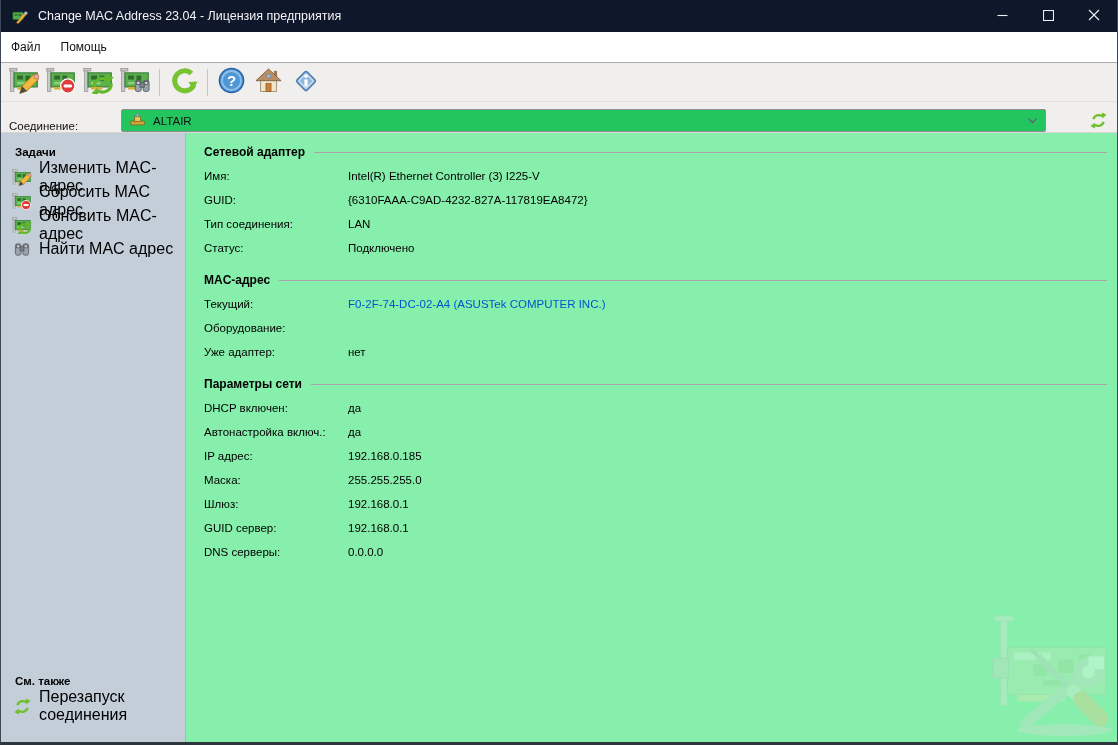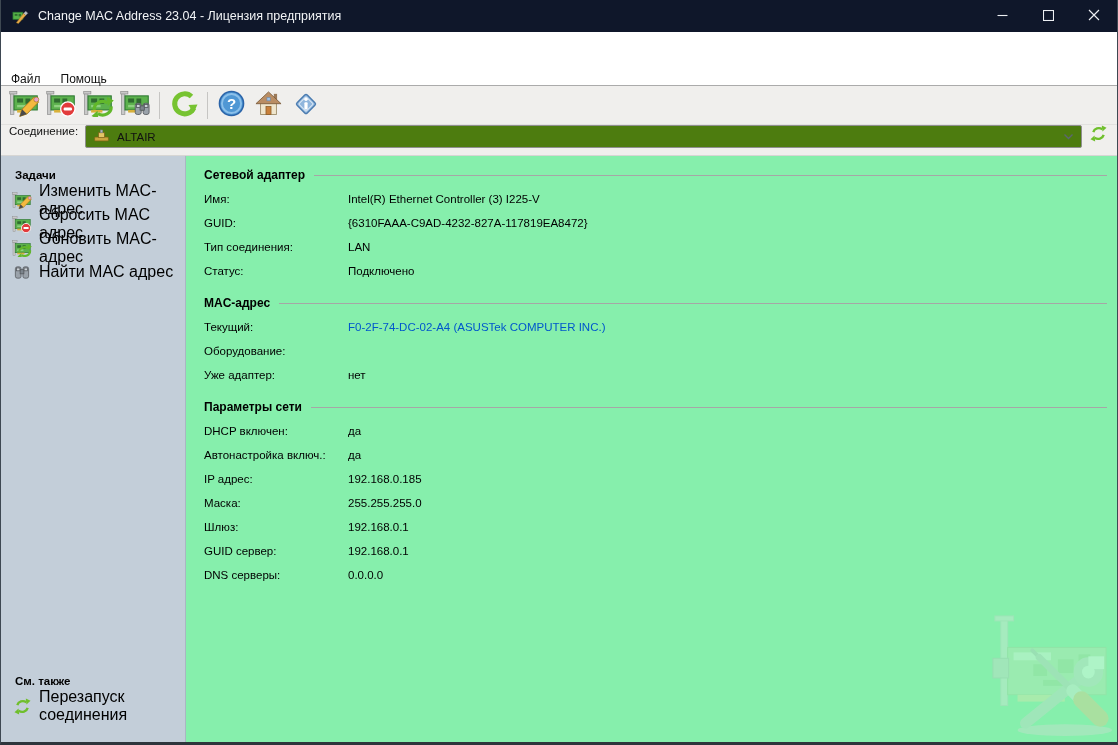--- a/index.html
+++ b/index.html
@@ -15,37 +15,37 @@
 
   
   .titlebar{ height:32px; background:#0f172a; display:flex; align-items:center; flex-shrink:0; }
   .titlebar .app-ic{ margin:0 9px 0 11px; display:flex; }
   .titlebar .title{ color:#f2f4f6; font-size:12.5px; }
   .win-controls{ margin-left:auto; display:flex; height:100%; }
   .win-btn{ width:46px; height:32px; display:flex; align-items:center; justify-content:center;
             background:transparent; border:none; cursor:default; }
 
   
-  .menubar{ height:14px; background:#ffffff; border-bottom:1px solid #ababab;
-            display:flex; align-items:flex-start; flex-shrink:0;margin-top:40px; }
+  .menubar{ height:31px; background:#ffffff; border-bottom:1px solid #ababab;
+            display:flex; align-items:flex-start; flex-shrink:0; }
   .menu-item{ padding:0 10px; font-size:12px; color:#111; height:100%;
               display:flex; align-items:center; }
 
   
   .toolbar{ height:39px; background:#f0efed; border-bottom:1px solid #e2e1df;
             display:flex; align-items:center; padding-left:5px; flex-shrink:0; }
   .tbtn{ width:37px; height:34px; display:flex; align-items:center; justify-content:center;
          background:transparent; border:none; }
   .tsep{ width:1px; height:27px; background:#c6c5c3; margin:0 5px; }
 
   
   .connectbar{ height:31px; background:#f0efed; border-bottom:1px solid #d7d6d4;
-               display:flex; align-items:flex-start; padding:0 8px; flex-shrink:0; }
+               display:flex; align-items:flex-end; padding:0 8px; flex-shrink:0;gap:36px; }
   .connect-label{ font-size:11.5px; color:#111; margin-right:7px; white-space:nowrap; }
-  .combobox{ flex:1; height:23px; background:#4d7c0f; border:1px solid #8f8f8f; border-radius:2px;
+  .combobox{ flex:1; height:23px; background:#22c55e; border:1px solid #8f8f8f; border-radius:2px;
              display:flex; align-items:center; padding:0 7px; }
   .combo-text{ font-size:11.5px; color:#111; margin-left:7px; }
   .combo-chevron{ margin-left:auto; display:flex; }
   .connect-refresh{ margin-left:8px; margin-right:2px; display:flex; background:none; border:none; }
 
   
   .content{ flex:1; display:flex; position:relative; min-height:0; }
 
   .sidebar{ width:185px; flex-shrink:0; background:#c3ced9; position:relative;
             border-right:1px solid #aab6c2; }

